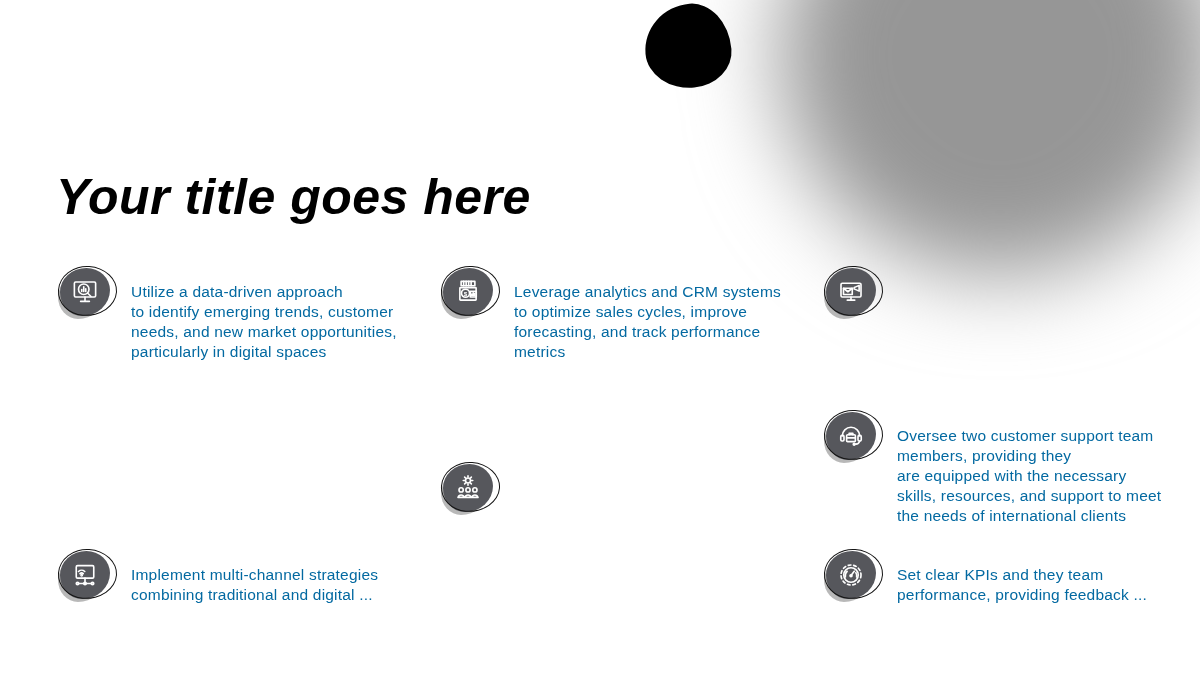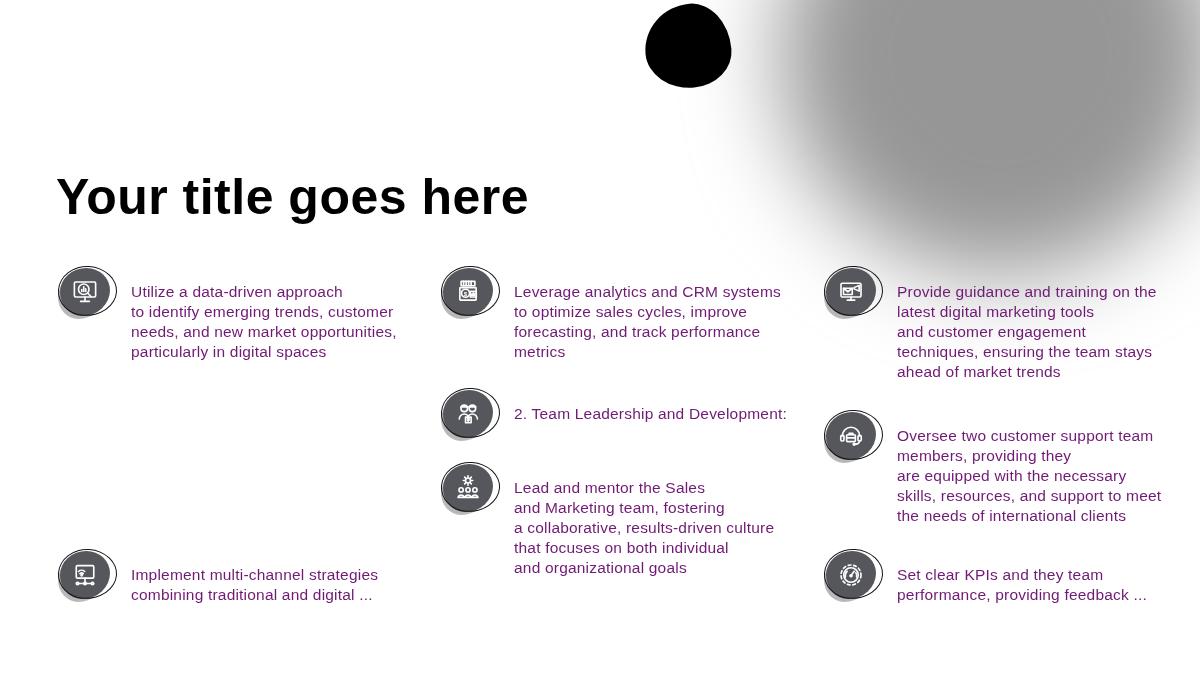--- a/index.html
+++ b/index.html
@@ -17,30 +17,30 @@
   }
   .black-blob{
     position:absolute;left:645px;top:4px;width:86px;height:84px;
     background:#000;border-radius:56% 44% 47% 53% / 55% 58% 42% 45%;
     transform:rotate(-5deg);
   }
 
   
   .title{
     position:absolute;left:56px;top:168px;margin:0;
-    font-size:50px;font-weight:700;color:#000;letter-spacing:.5px;
+    font-size:50px;font-weight:700;color:#000;letter-spacing:.5px;font-style:italic;
   }
 
   
   .item{
     position:absolute;display:flex;align-items:flex-start;gap:21px;
   }
   .item-text{
     margin:14px 0 0 0;max-width:290px;
-    font-size:15.5px;line-height:20px;color:#701a75;
+    font-size:15.5px;line-height:20px;color:#0369a1;
     white-space:pre-line;letter-spacing:.2px;
   }
 
   
   .blob{
     position:relative;width:50px;height:48px;flex-shrink:0;
     background:#56575c;
     border-radius:53% 47% 56% 44% / 50% 46% 54% 50%;
     display:flex;align-items:center;justify-content:center;
     box-shadow:-4px 5px 0 -2px rgba(125,125,125,.55);
@@ -111,68 +111,44 @@
         <path d="M6.5 18.8h11"></path>
         <circle cx="6" cy="18.8" r="1"></circle>
         <circle cx="12" cy="18.8" r="1"></circle>
         <circle cx="18" cy="18.8" r="1"></circle>
       </svg>
     </span>
     <p class="item-text">Implement multi-channel strategies
 combining traditional and digital ...</p>
   </div>
 
-  <div class="item" style="left:443px;top:390px">
-    <span class="blob">
-      <svg width="30" height="30" viewBox="0 0 24 24">
-        <circle cx="9" cy="7.5" r="2.6"></circle>
-        <circle cx="15.5" cy="7.5" r="2.6"></circle>
-        <path d="M6.3 6.3h5.4M12.8 6.3h5.4"></path>
-        <path d="M5 16a4 4 0 0 1 8 0"></path>
-        <path d="M11.5 16a4 4 0 0 1 8 0"></path>
-        <rect x="10" y="14.5" width="4.5" height="4.5"></rect>
-        <path d="M12.2 15.5v2M11.4 16.8l0.8 0.9 0.8-0.9"></path>
-      </svg>
-    </span>
-    <p class="item-text">2. Team Leadership and Development:</p>
-  </div>
 
   <div class="item" style="left:443px;top:464px">
     <span class="blob">
       <svg width="30" height="30" viewBox="0 0 24 24">
         <circle cx="12" cy="6" r="2"></circle>
         <path d="M12 3.2v-1M12 8.8v1M9.2 6h-1M14.8 6h1M10 4l-.7-.7M14 4l.7-.7M10 8l-.7.7M14 8l.7.7"></path>
         <circle cx="6.5" cy="13.5" r="1.7"></circle>
         <circle cx="12" cy="13.5" r="1.7"></circle>
         <circle cx="17.5" cy="13.5" r="1.7"></circle>
         <path d="M4 19.5a2.6 2.6 0 0 1 5 0zM9.5 19.5a2.6 2.6 0 0 1 5 0zM15 19.5a2.6 2.6 0 0 1 5 0z"></path>
       </svg>
     </span>
-    <p class="item-text">Lead and mentor the Sales
-and Marketing team, fostering
-a collaborative, results-driven culture
-that focuses on both individual
-and organizational goals</p>
   </div>
 
   <div class="item" style="left:826px;top:268px">
     <span class="blob">
       <svg width="30" height="30" viewBox="0 0 24 24">
         <rect x="4" y="5" width="16" height="11" rx="1"></rect>
         <rect x="6" y="9" width="7" height="5"></rect>
         <path d="M6 9l3.5 2.8L13 9"></path>
         <path d="M14.5 8.5l4-1.8v4.6l-4-1.8zM14.5 8.5v1"></path>
         <path d="M12 16v2M9 18.5h6"></path>
       </svg>
     </span>
-    <p class="item-text">Provide guidance and training on the
-latest digital marketing tools
-and customer engagement
-techniques, ensuring the team stays
-ahead of market trends</p>
   </div>
 
   <div class="item" style="left:826px;top:412px">
     <span class="blob">
       <svg width="30" height="30" viewBox="0 0 24 24">
         <path d="M5 12a7 7 0 0 1 14 0"></path>
         <rect x="3.8" y="11.5" width="2.6" height="4.5" rx="1"></rect>
         <rect x="17.6" y="11.5" width="2.6" height="4.5" rx="1"></rect>
         <path d="M19 16a3.5 3.5 0 0 1-4 2.4"></path>
         <circle cx="14.5" cy="18.6" r="0.7"></circle>

